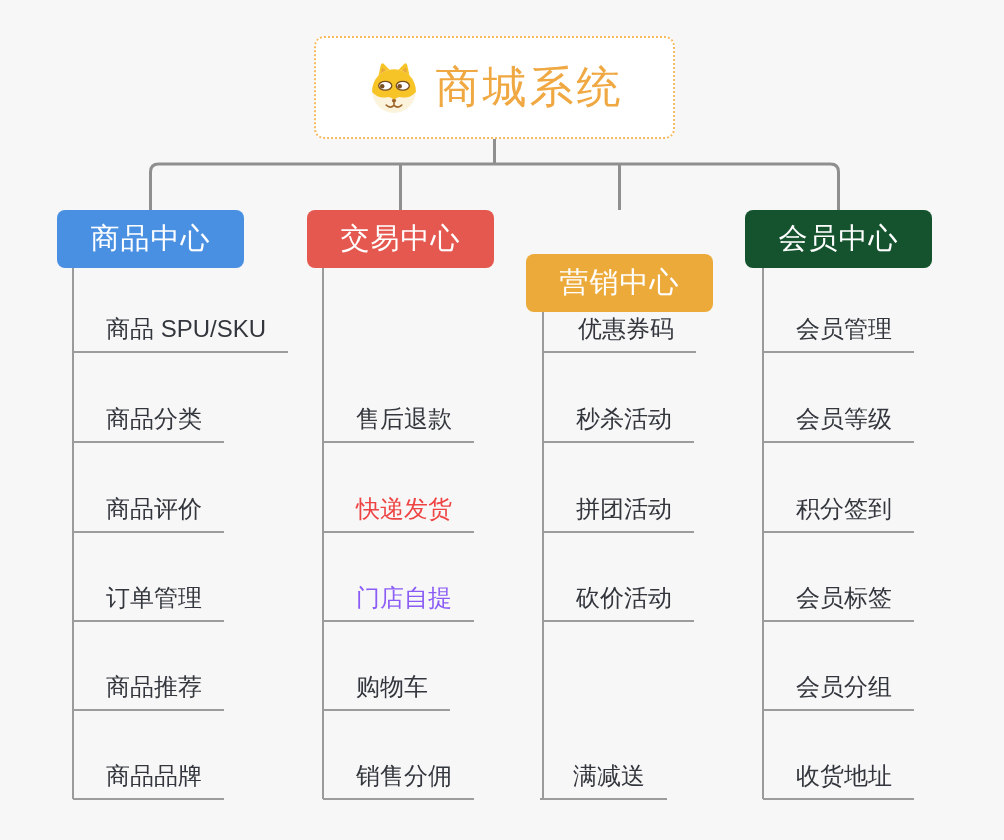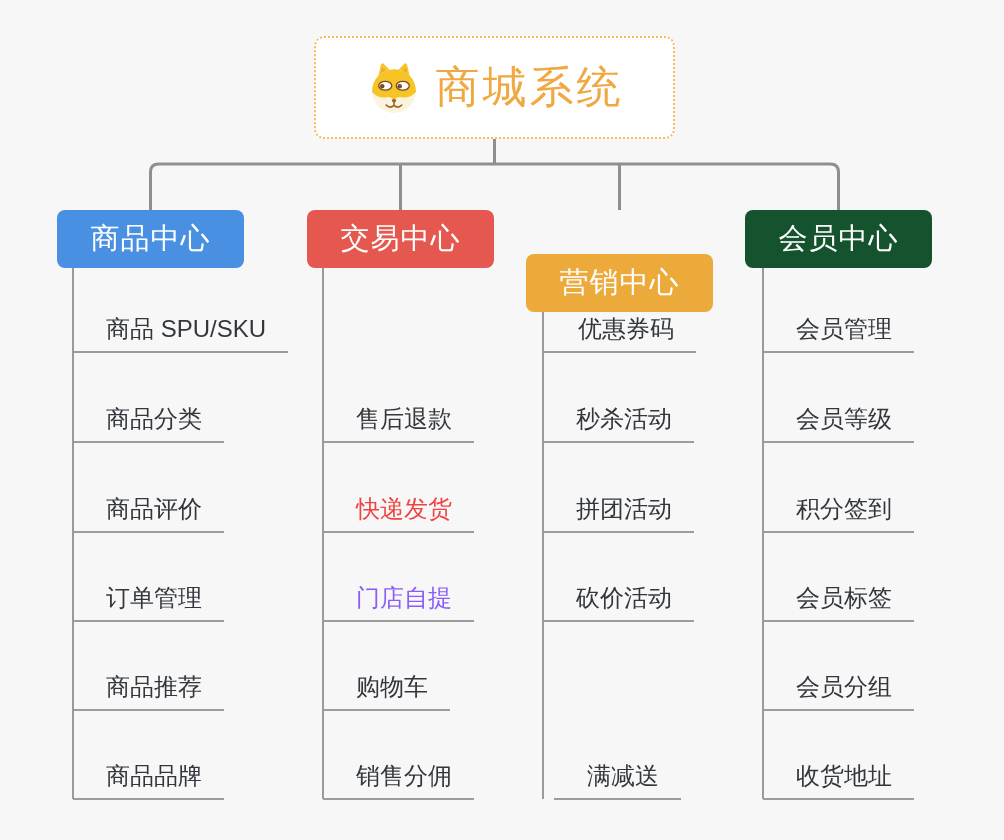--- a/index.html
+++ b/index.html
@@ -68,21 +68,21 @@
     <div class="leaf-node" style="left: 323px; top: 403px; color: rgb(51, 55, 61); border-bottom-color: rgb(156, 156, 156);">售后退款</div>
     <div class="leaf-node" style="left: 323px; top: 493px; color: #ef4444; border-bottom-color: rgb(156, 156, 156);">快递发货</div>
     <div class="leaf-node" style="left: 323px; top: 582px; color: #8b5cf6; border-bottom-color: rgb(156, 156, 156);">门店自提</div>
     <div class="leaf-node" style="left: 323px; top: 671px; color: rgb(51, 55, 61); border-bottom-color: rgb(156, 156, 156);">购物车</div>
     <div class="leaf-node" style="left: 323px; top: 760px; color: rgb(51, 55, 61); border-bottom-color: rgb(156, 156, 156);">销售分佣</div>
     <div class="branch-node" style="left: 526px; background: rgb(236, 170, 59); margin-top: 44px;">营销中心</div>
     <div class="leaf-node" style="left: 543px; top: 313px; color: rgb(51, 55, 61); border-bottom-color: rgb(156, 156, 156); padding-left: 35px;">优惠券码</div>
     <div class="leaf-node" style="left: 543px; top: 403px; color: rgb(51, 55, 61); border-bottom-color: rgb(156, 156, 156);">秒杀活动</div>
     <div class="leaf-node" style="left: 543px; top: 493px; color: rgb(51, 55, 61); border-bottom-color: rgb(156, 156, 156);">拼团活动</div>
     <div class="leaf-node" style="left: 543px; top: 582px; color: rgb(51, 55, 61); border-bottom-color: rgb(156, 156, 156);">砍价活动</div>
-    <div class="leaf-node" style="left: 554px; top: 760px; color: rgb(51, 55, 61); border-bottom-color: rgb(156, 156, 156);">满减送</div>
+    <div class="leaf-node" style="left: 540px; top: 760px; color: rgb(51, 55, 61); border-bottom-color: rgb(156, 156, 156);">满减送</div>
     <div class="branch-node" style="left: 745px; background: #14532d;">会员中心</div>
     <div class="leaf-node" style="left: 763px; top: 313px; color: rgb(51, 55, 61); border-bottom-color: rgb(156, 156, 156);">会员管理</div>
     <div class="leaf-node" style="left: 763px; top: 403px; color: rgb(51, 55, 61); border-bottom-color: rgb(156, 156, 156);">会员等级</div>
     <div class="leaf-node" style="left: 763px; top: 493px; color: rgb(51, 55, 61); border-bottom-color: rgb(156, 156, 156);">积分签到</div>
     <div class="leaf-node" style="left: 763px; top: 582px; color: rgb(51, 55, 61); border-bottom-color: rgb(156, 156, 156);">会员标签</div>
     <div class="leaf-node" style="left: 763px; top: 671px; color: rgb(51, 55, 61); border-bottom-color: rgb(156, 156, 156);">会员分组</div>
     <div class="leaf-node" style="left: 763px; top: 760px; color: rgb(51, 55, 61); border-bottom-color: rgb(156, 156, 156);">收货地址</div>
   </div>
 
 </body></html>

